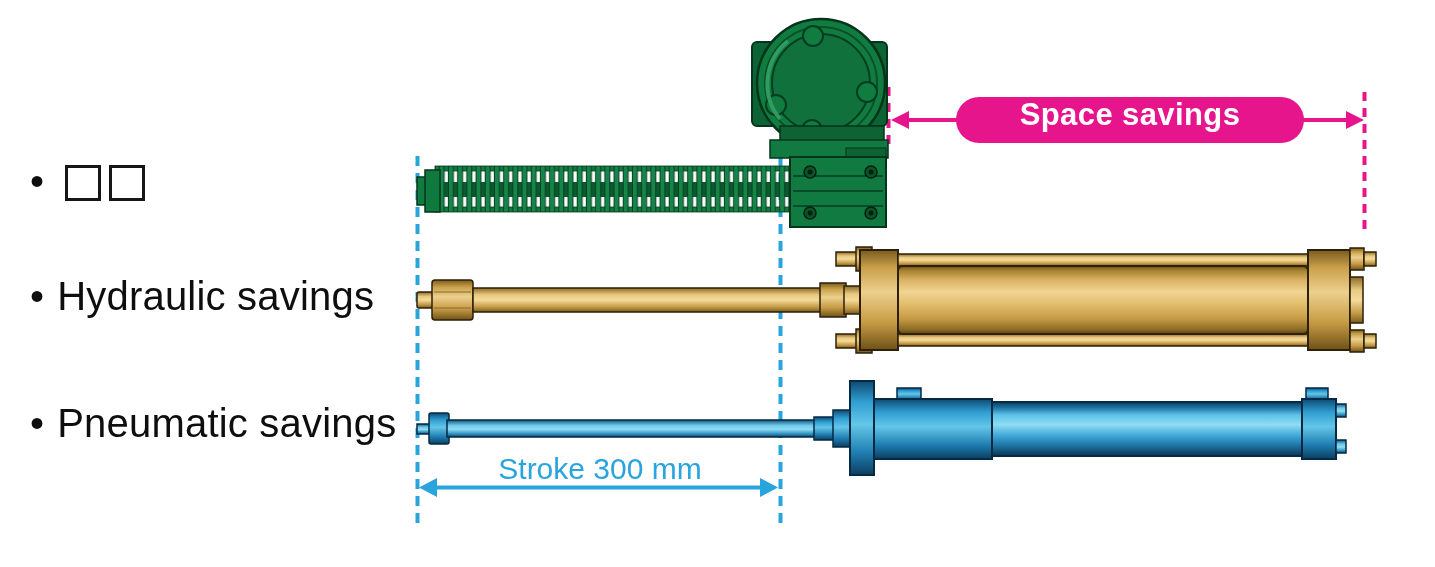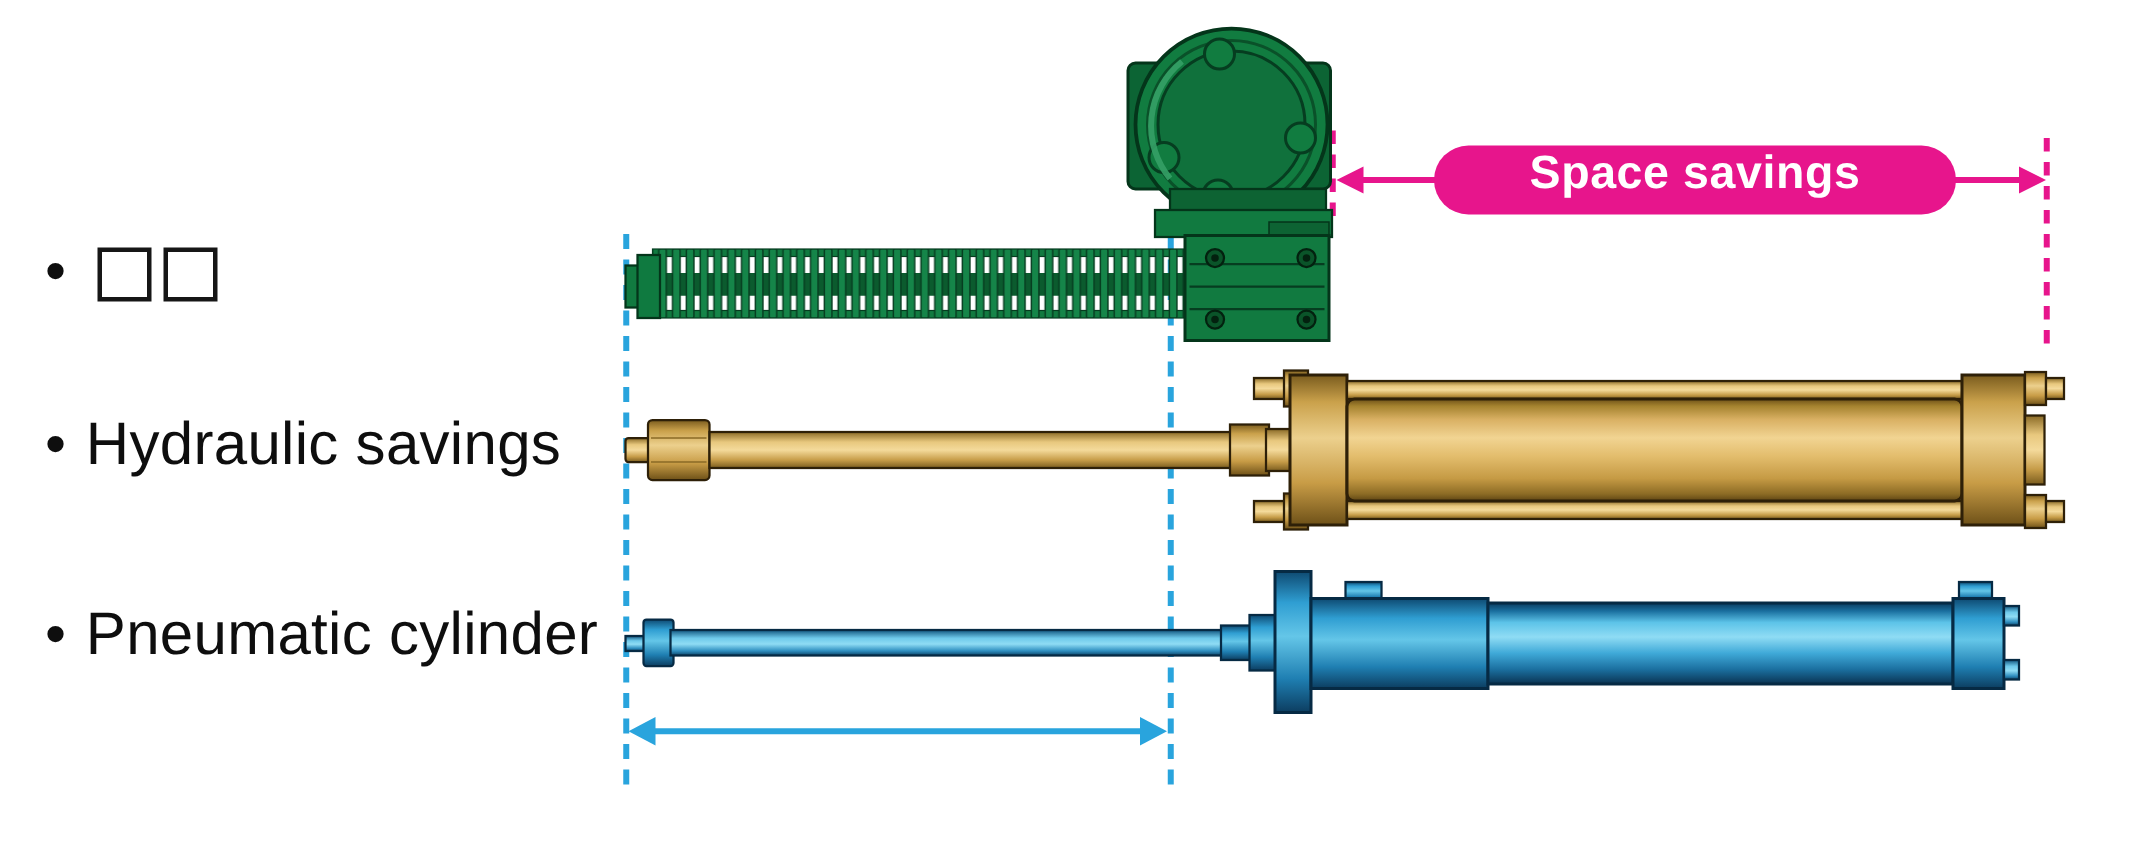--- a/index.html
+++ b/index.html
@@ -205,21 +205,22 @@
     <span class="bullet">•</span>
     <span class="box"></span>
     <span class="box"></span>
   </div>
   <div class="legend-item" style="top:273px">
     <span class="bullet">•</span>
     <span>Hydraulic savings</span>
   </div>
   <div class="legend-item" style="top:400px">
     <span class="bullet">•</span>
-    <span>Pneumatic cylinder</span>
+    <span>Pneumatic savings</span>
   </div>
 
   <div class="pill">
     <span>Space savings</span>
   </div>
 
+  <div class="stroke-label">Stroke 300 mm</div>
 
 </div>
 
 </body></html>

